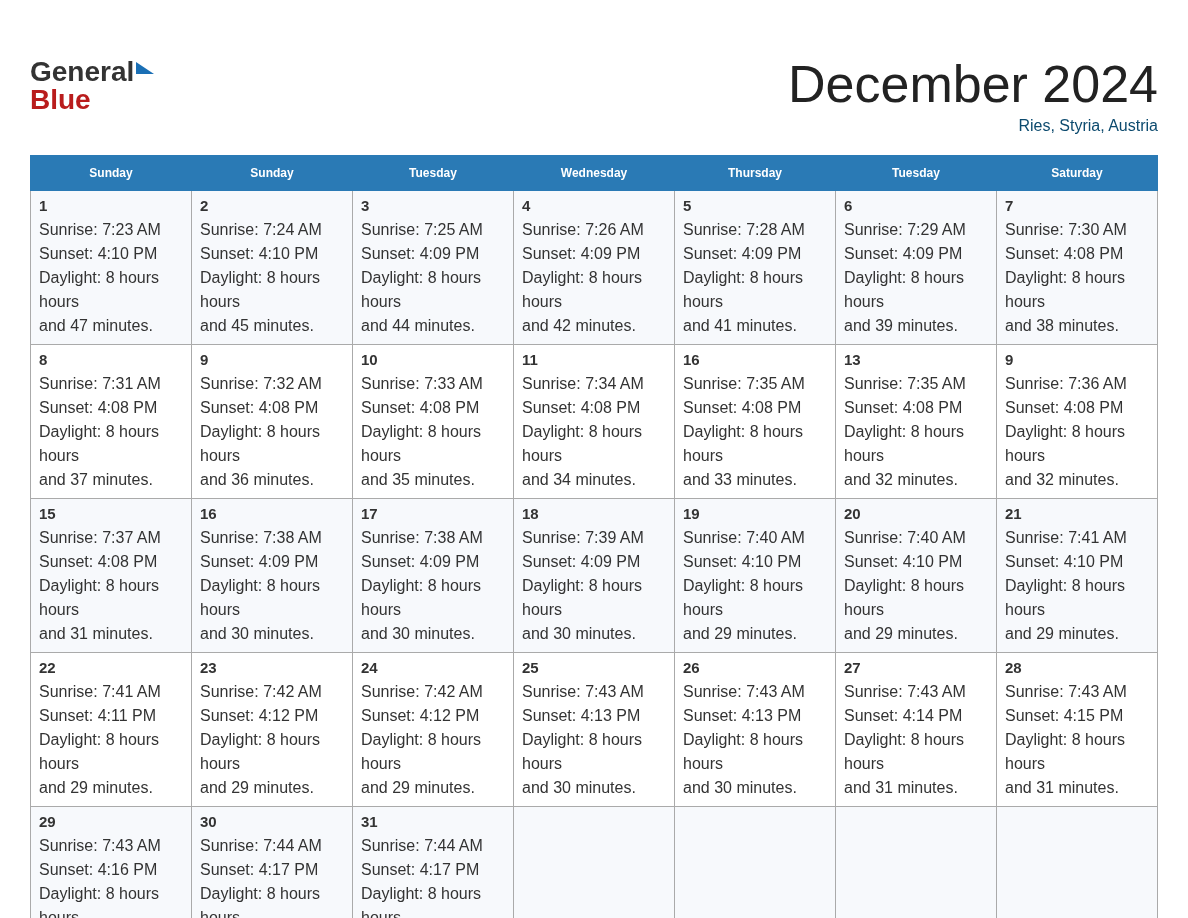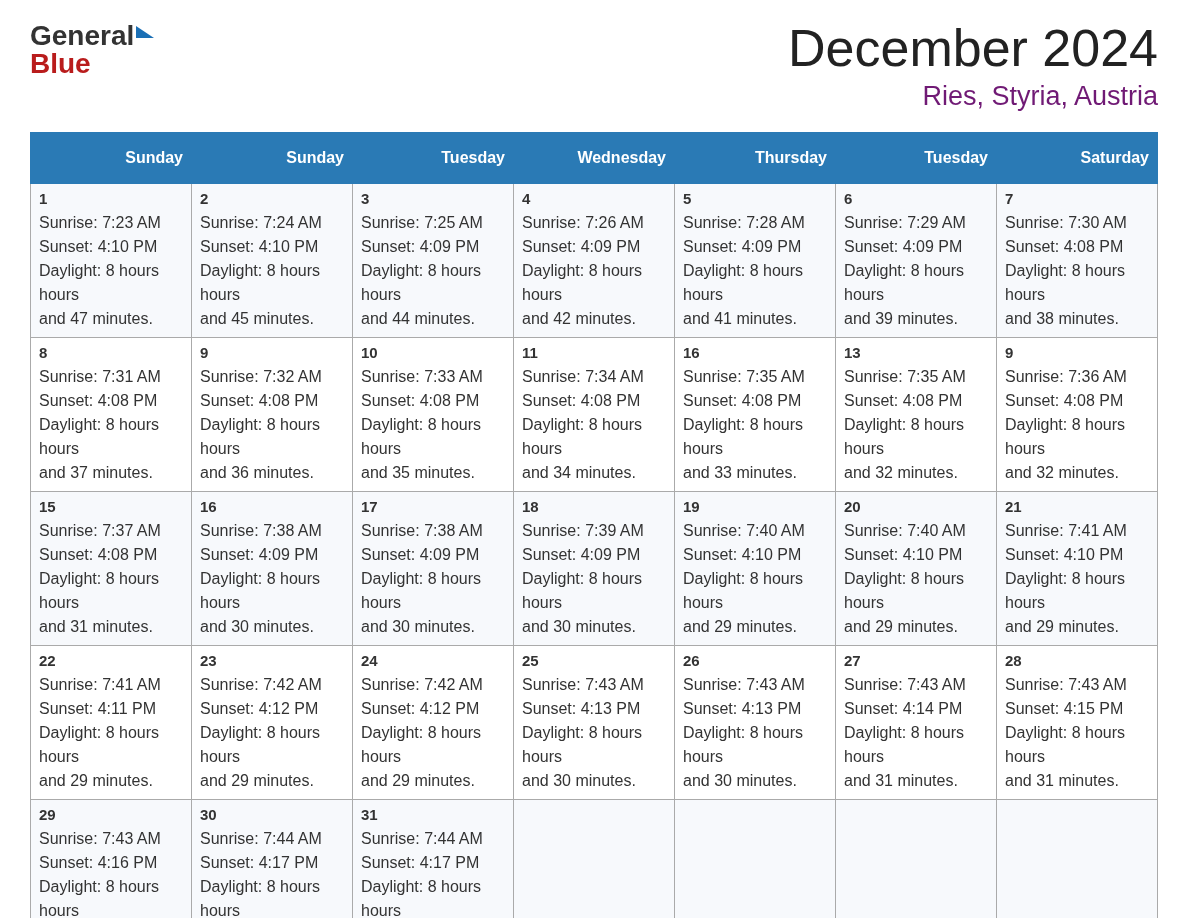--- a/index.html
+++ b/index.html
@@ -8,47 +8,48 @@
       background: #fff;
       width: 1188px;
       min-height: 918px;
       padding: 20px 30px;
     }
     .header {
       display: flex;
       justify-content: space-between;
       align-items: flex-start;
       margin-bottom: 20px;
+      margin-top: 36px;
     }
     .title-section {
       text-align: right;
     }
     .month-title {
       font-size: 52px;
       font-weight: normal;
       color: #222;
       line-height: 1.1;
     }
     .location {
-      font-size: 27px;
-      color: #701a75;
+      font-size: 16px;
+      color: #0c4a6e;
       margin-top: 4px;
     }
     table {
       width: 100%;
       border-collapse: collapse;
       table-layout: fixed;
     }
     thead tr th {
       background-color: #2a7ab5;
       color: #fff;
-      font-size: 16px;
-      font-weight: bold;
-      padding: 16px 8px;
-      text-align: right;
+      font-size: 12px;
+      font-weight: bold;
+      padding: 10px 8px;
+      text-align: center;
       border: 1px solid #2a7ab5;
     }
     tbody tr td {
       border: 1px solid #aaa;
       vertical-align: top;
       padding: 6px 8px;
       font-size: 13px;
       color: #333;
       height: 115px;
     }

